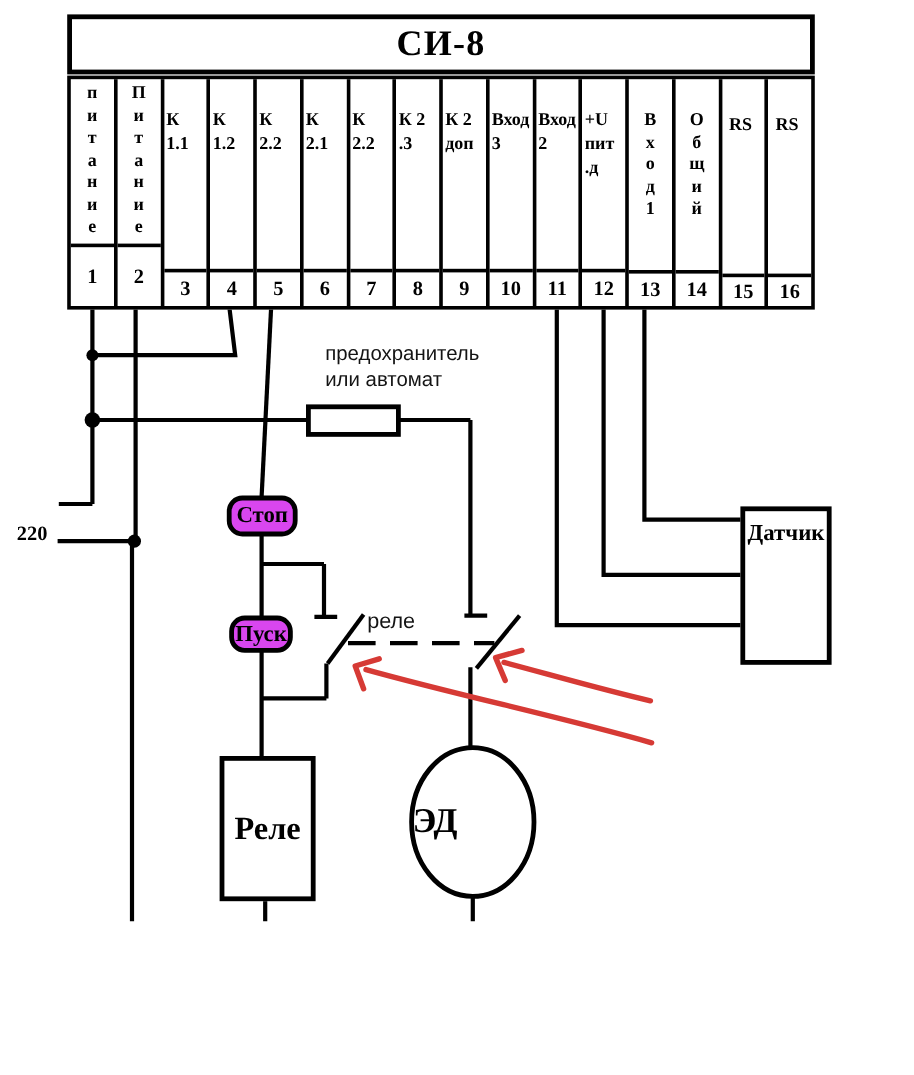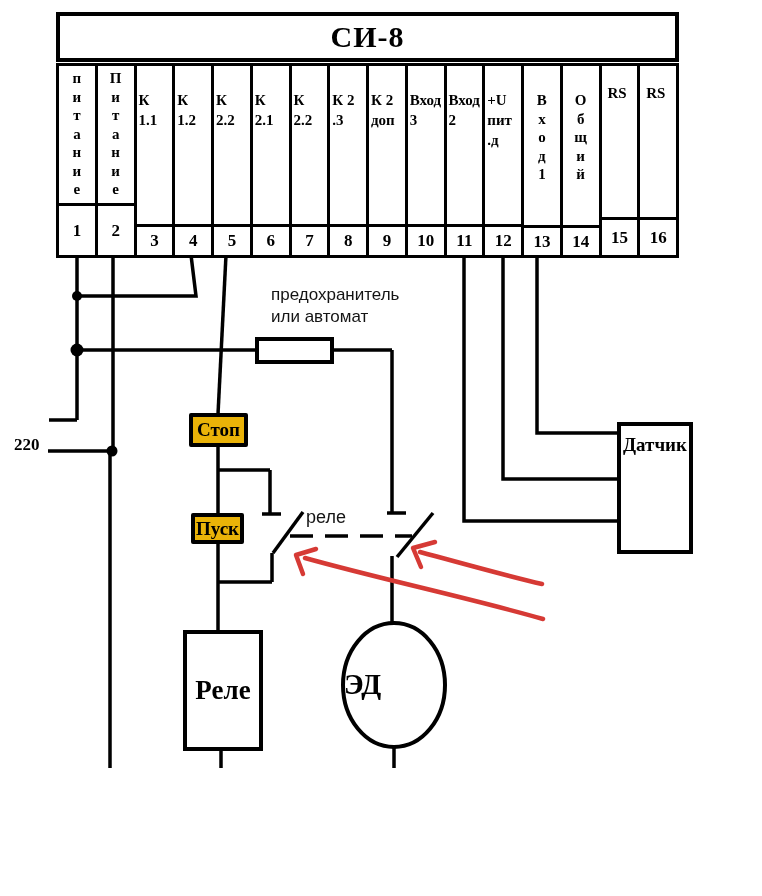--- a/index.html
+++ b/index.html
@@ -14,32 +14,32 @@
 
   #terminal-strip{position:absolute;left:56px;top:63px;width:623px;height:195px;
     border:3px solid #000;box-sizing:border-box;display:flex;background:#fff;}
   .terminal-col{flex:1;display:flex;flex-direction:column;border-right:3px solid #000;min-width:0;}
   .terminal-col:last-child{border-right:none;}
   .t-label{height:134px;border-bottom:3px solid #000;box-sizing:content-box;
     font-weight:bold;font-size:15px;line-height:20px;padding-top:24px;padding-left:2px;
     white-space:nowrap;overflow:visible;}
   .t-label.vertical{padding-top:3px;padding-left:0;text-align:center;line-height:18.5px;}
   .t-label.vertical.pad-mid{padding-top:25px;}
-  .t-label.rs{padding-top:17px;padding-left:6px;}
+  .t-label.rs{padding-top:28px;padding-left:6px;}
   .t-num{flex:1;display:flex;align-items:center;justify-content:center;
     font-weight:bold;font-size:17px;}
 
   .fuse-label{position:absolute;left:271px;top:284px;
     font-family:"Liberation Sans",sans-serif;font-size:17px;line-height:22px;color:#141414;}
   .voltage-label{position:absolute;left:14px;top:422px;font-weight:bold;font-size:17px;margin-top:13px;}
   .relay-contact-label{position:absolute;left:306px;top:507px;
     font-family:"Liberation Sans",sans-serif;font-size:18px;color:#141414;}
 
-  .push-btn{position:absolute;border:4px solid #000;border-radius:2px;box-sizing:border-box;
-    background:#eab308;display:flex;align-items:center;justify-content:center;
+  .push-btn{position:absolute;border:4px solid #000;border-radius:13px;box-sizing:border-box;
+    background:#d946ef;display:flex;align-items:center;justify-content:center;
     font-weight:bold;font-size:19px;}
   .stop-box{left:189px;top:413px;width:59px;height:34px;}
   .start-box{left:191px;top:513px;width:53px;height:31px;}
 
   .relay-box{position:absolute;left:183px;top:630px;width:80px;height:121px;
     border:4px solid #000;box-sizing:border-box;background:#fff;
     display:flex;align-items:center;justify-content:center;font-weight:bold;font-size:27px;}
   .sensor-box{position:absolute;left:617px;top:422px;width:76px;height:132px;
     border:4px solid #000;box-sizing:border-box;background:#fff;
     text-align:center;padding-top:8px;font-weight:bold;font-size:19px;}

